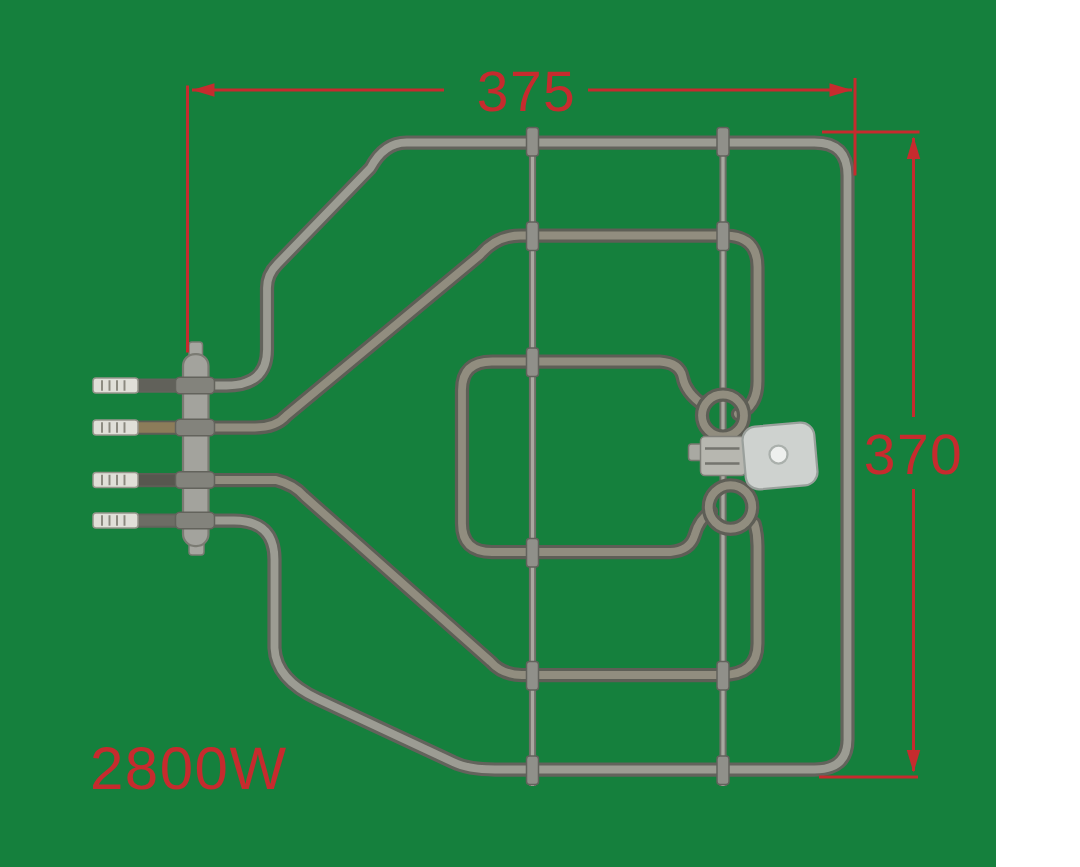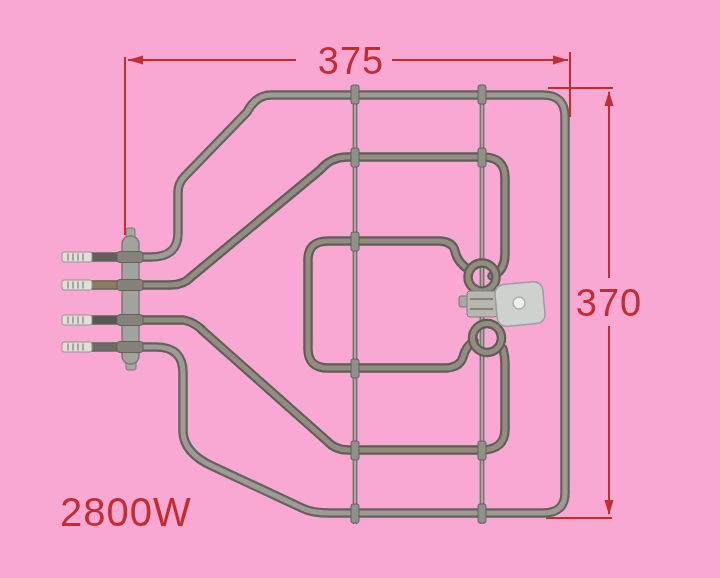--- a/index.html
+++ b/index.html
@@ -1,16 +1,16 @@
 <!DOCTYPE html>
 <html><head>
 <meta charset="utf-8">
 <style>
   html,body{margin:0;padding:0;background:#ffffff;}
-  .stage{position:relative;width:720px;height:578px;background:#f9a8d4;overflow:hidden;
+  .stage{position:relative;width:664px;height:578px;background:#15803d;overflow:hidden;
          font-family:"Liberation Sans", sans-serif;}
   svg{position:absolute;inset:0;display:block;}
   .tube-edge{fill:none;stroke:#63635c;stroke-width:9.5;stroke-linecap:round;stroke-linejoin:round;}
   .tube-core{fill:none;stroke:#9c9c93;stroke-width:5.2;stroke-linecap:round;stroke-linejoin:round;}
   .tube2-edge{fill:none;stroke:#5e5e56;stroke-width:9.5;stroke-linecap:round;stroke-linejoin:round;}
   .tube2-core{fill:none;stroke:#918d7f;stroke-width:5.2;stroke-linecap:round;stroke-linejoin:round;}
   .rod-edge{fill:none;stroke:#6f6f68;stroke-width:4.8;}
   .rod-core{fill:none;stroke:#a8a8a0;stroke-width:2.2;}
   .clamp{fill:#90908a;stroke:#62625c;stroke-width:1;}
   .dim{stroke:#c62b2e;stroke-width:2;fill:none;}

